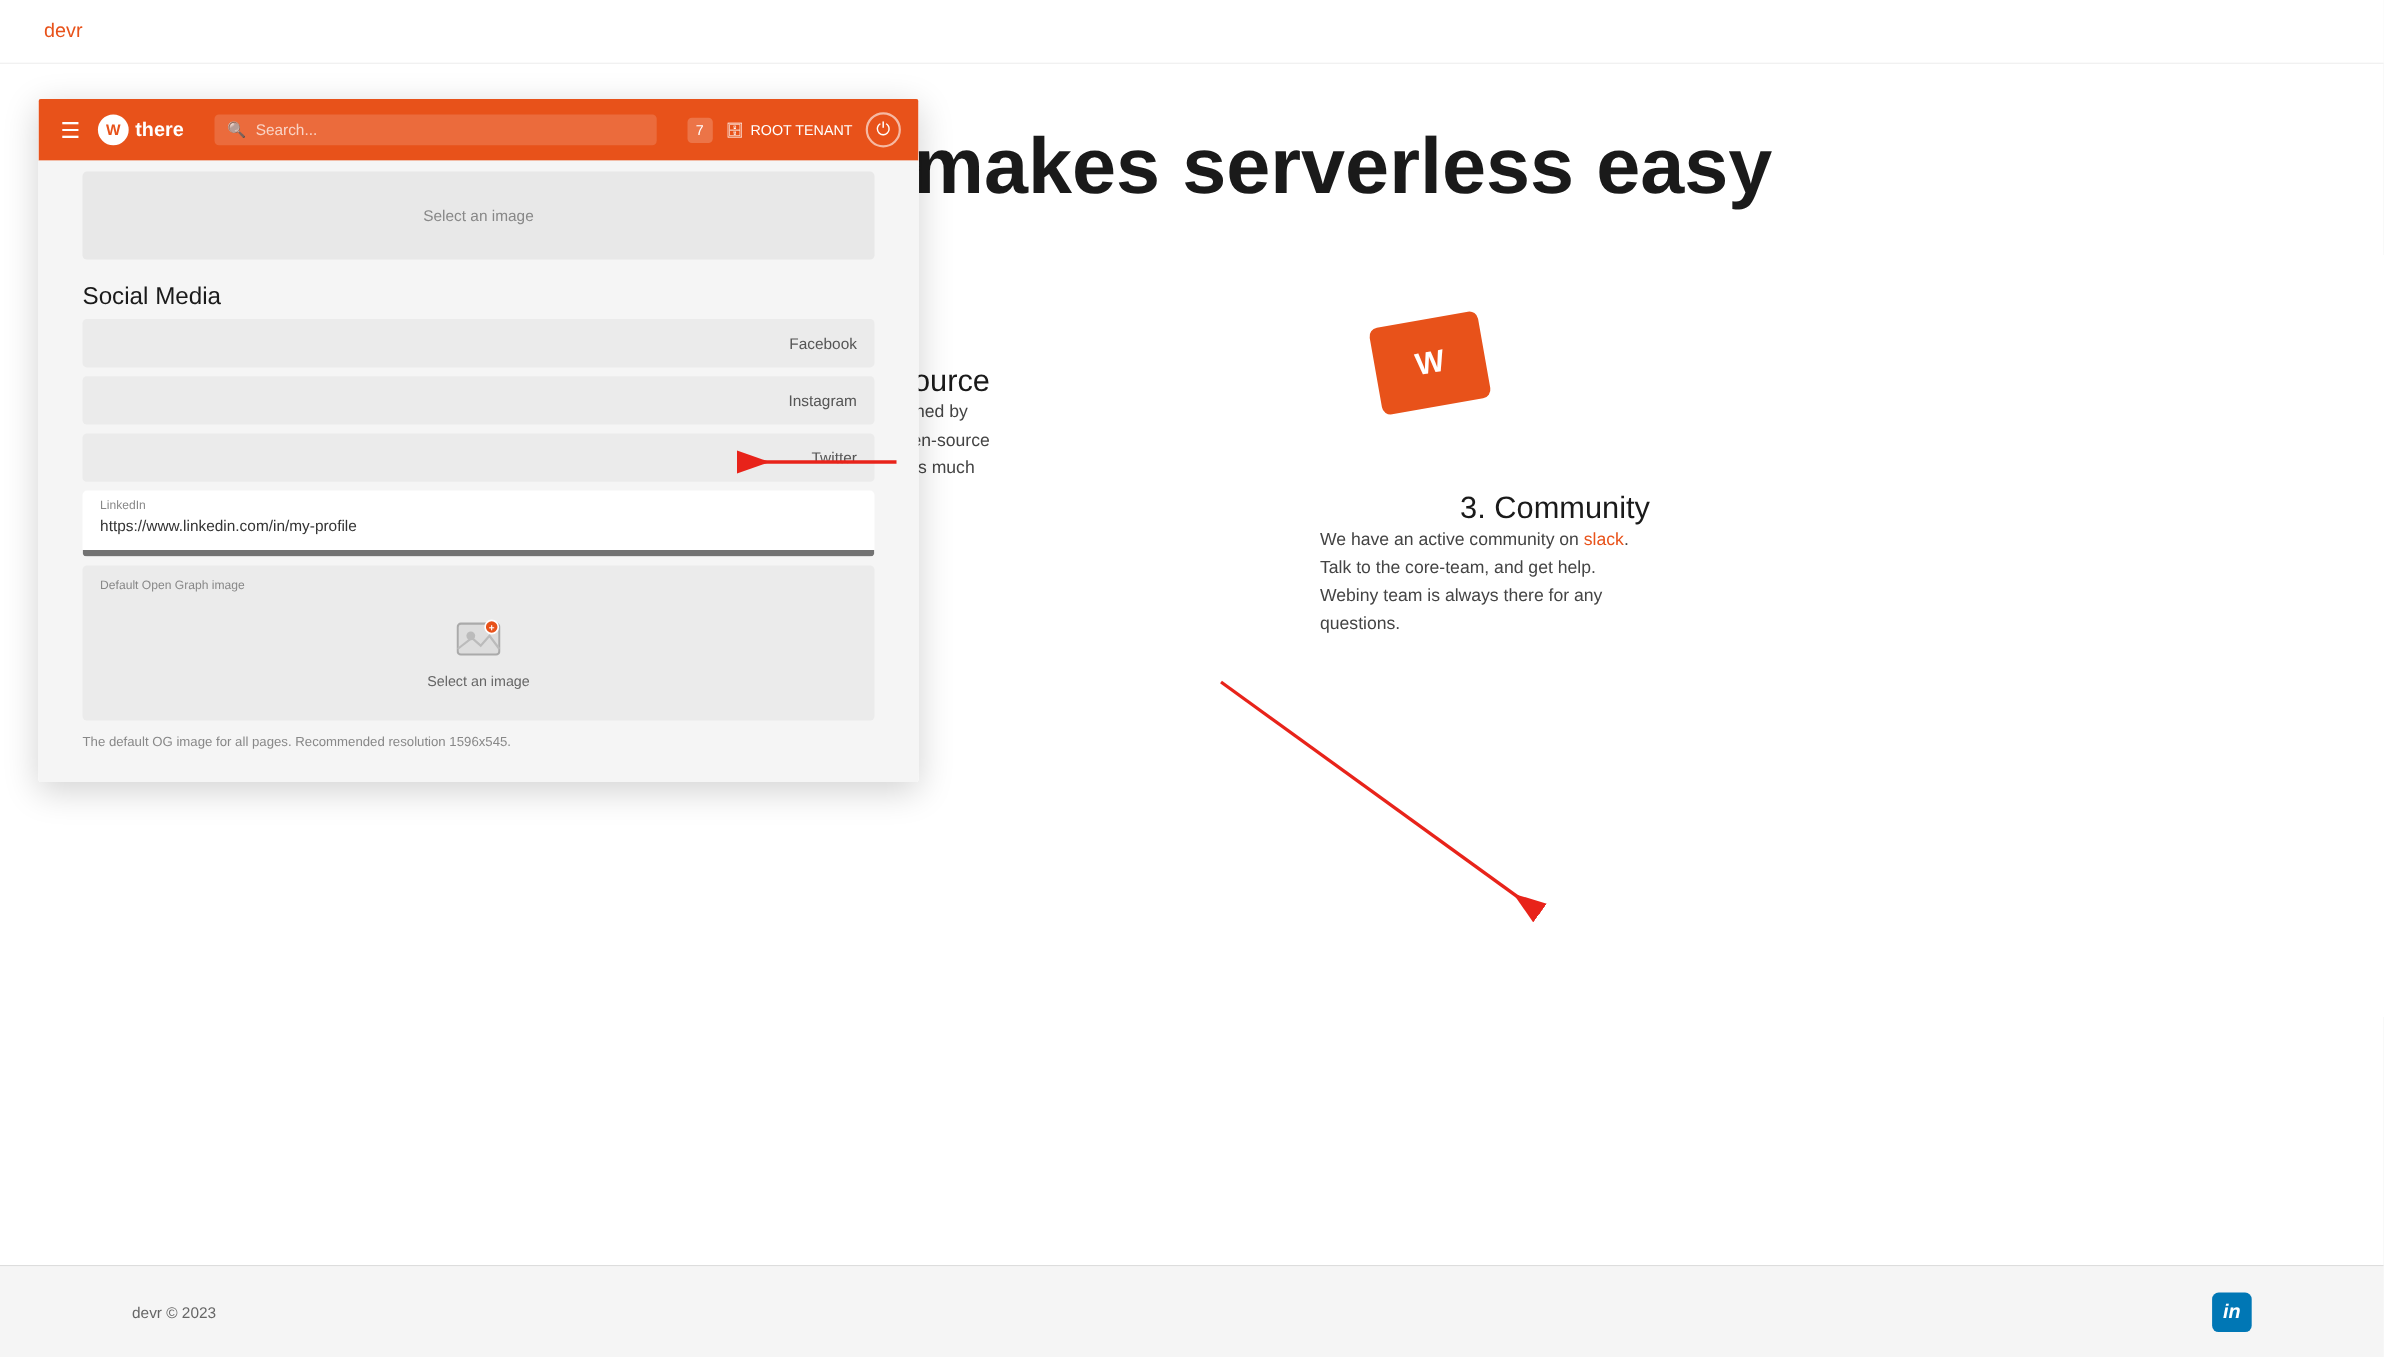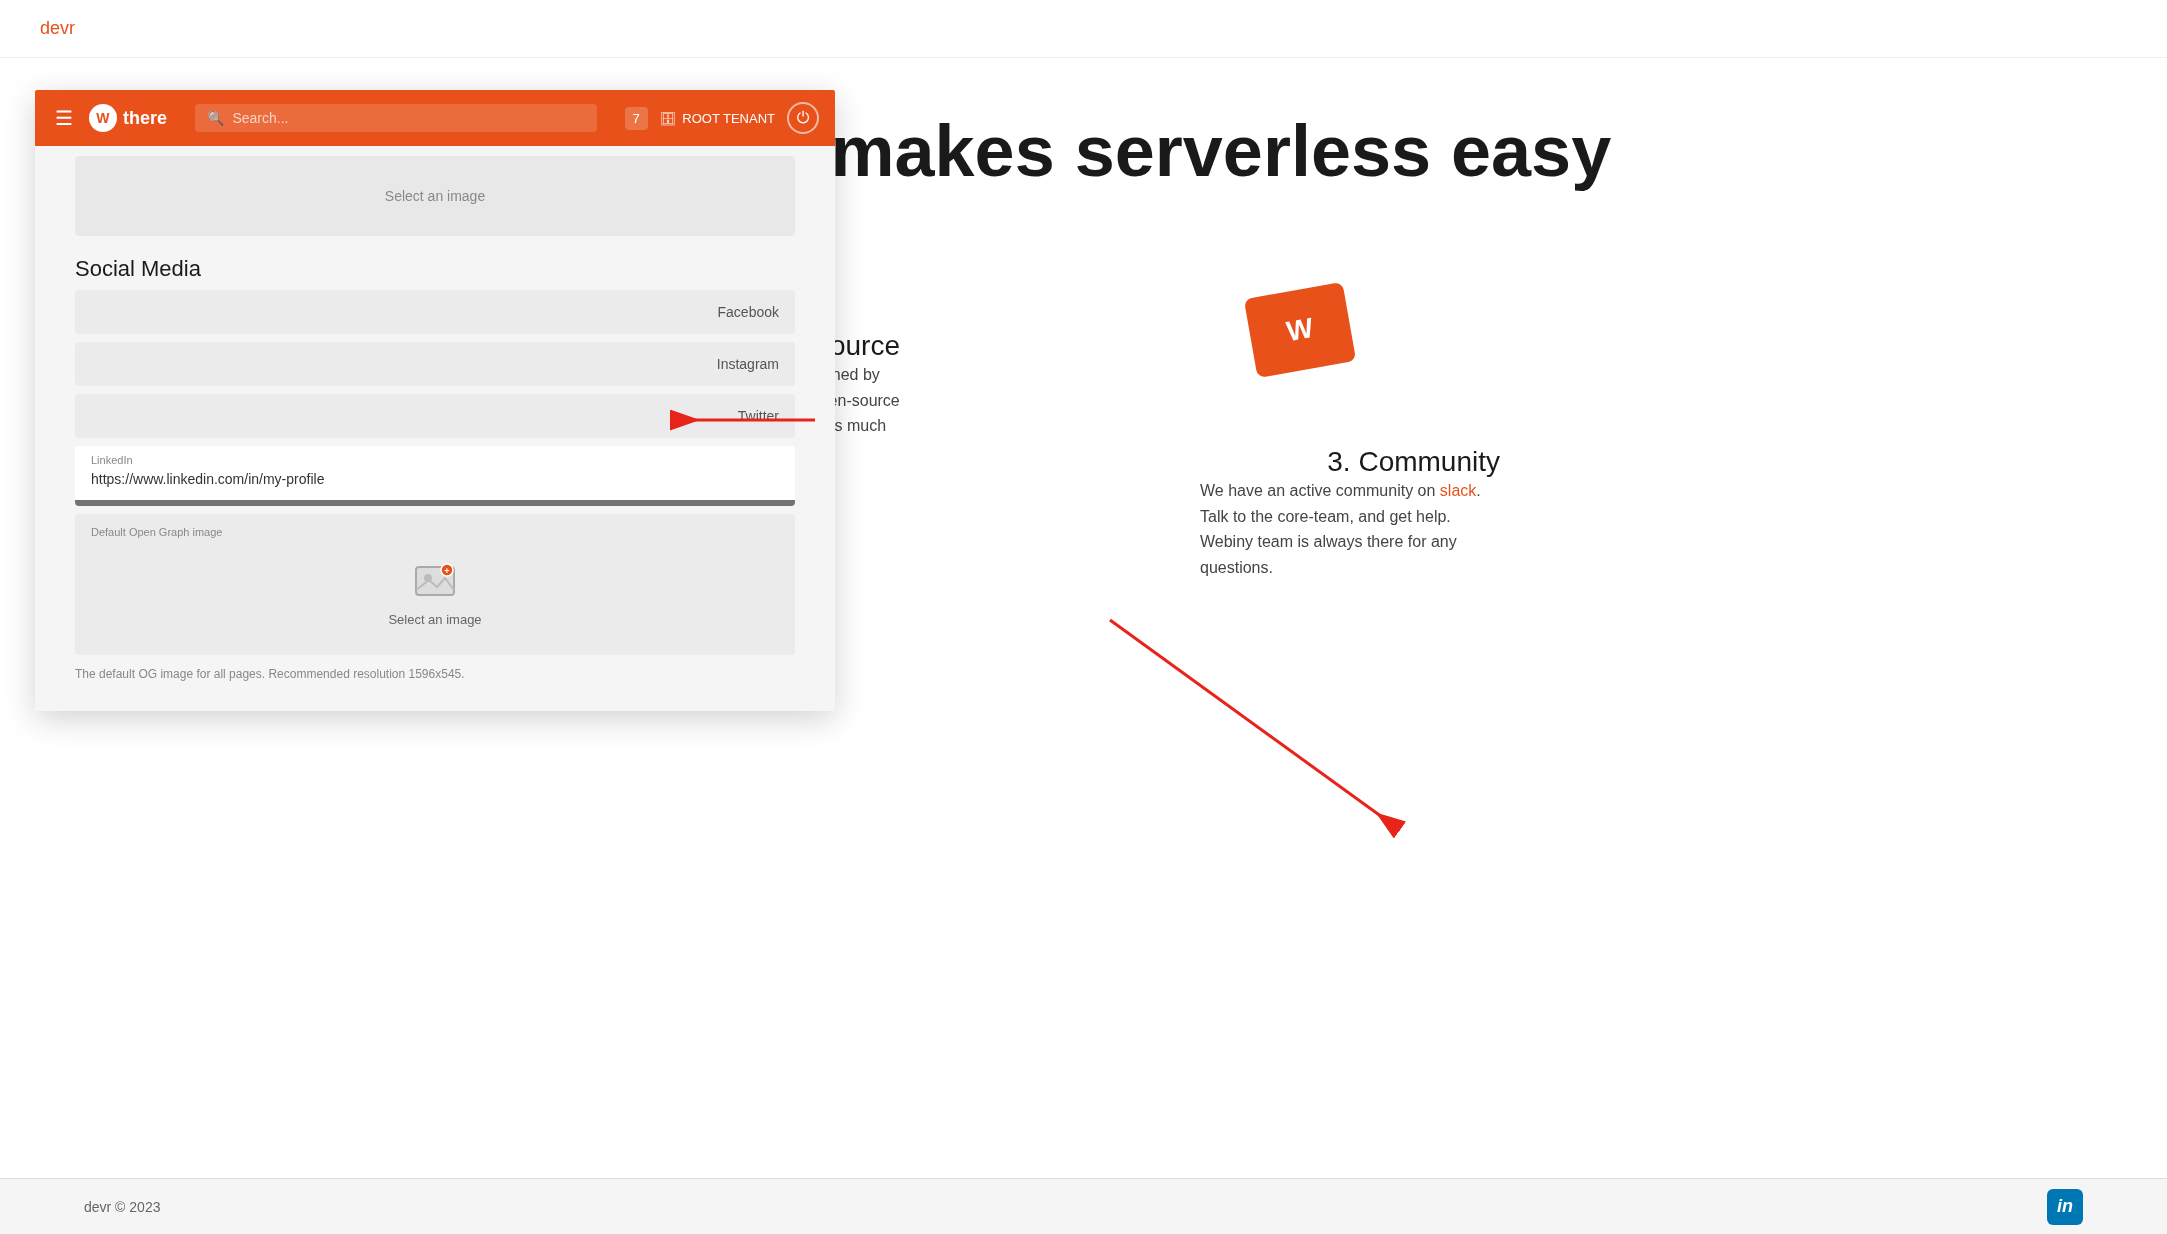--- a/index.html
+++ b/index.html
@@ -148,26 +148,26 @@
       position: absolute;
       top: 90px;
       left: 90px;
     }
 
     
     .bg-footer {
       position: absolute;
       bottom: 0;
       left: 0; right: 0;
-      height: 56px;
+      height: 84px;
       background: #f5f5f5;
       border-top: 1px solid #ddd;
       display: flex;
       align-items: center;
-      padding: 0 84px;
+      padding: 0 120px;
       z-index: 2;
     }
     .bg-footer-copy {
       font-size: 14px;
       color: #666;
     }
     .bg-footer-linkedin {
       margin-left: auto;
       width: 36px;
       height: 36px;

